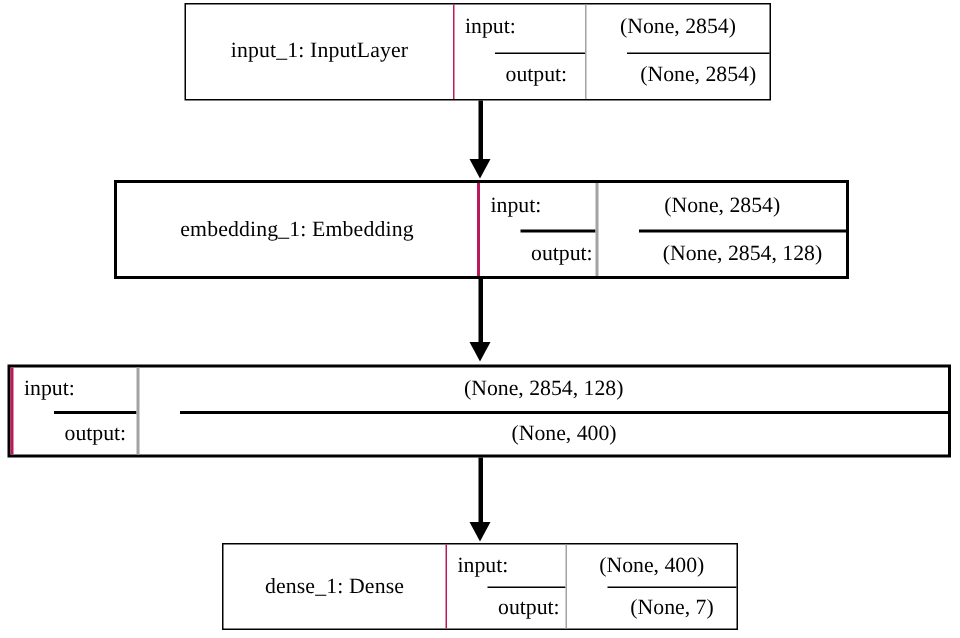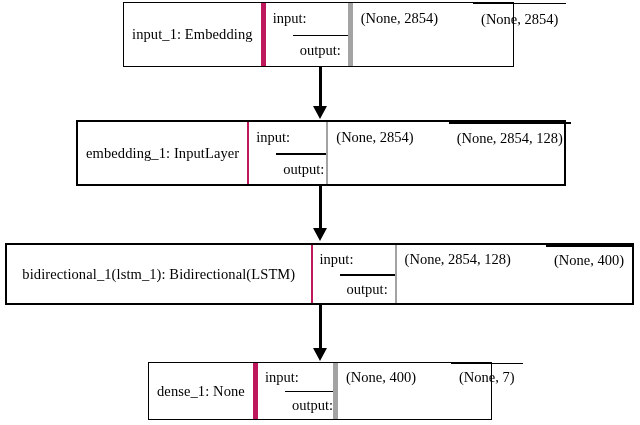--- a/index.html
+++ b/index.html
@@ -39,32 +39,32 @@
     font-size: 14.5px;
     color: #000000;
     letter-spacing: 0.1px;
   }
 
   
   .node-fields {
     display: flex;
     flex-direction: column;
     box-sizing: border-box;
-    border-left: 5px solid #be185d;
+    border-left: 1px solid #be185d;
   }
   .node.thick > .node-fields {
     border-left-width: 2px;
   }
 
   
   .node-shapes {
     display: flex;
-    flex-direction: row;
+    flex-direction: column;
     box-sizing: border-box;
-    border-left: 5px solid #a3a3a3;
+    border-left: 1px solid #a3a3a3;
     flex: 1 1 auto;
     text-align: center;
   }
   .node.thick > .node-shapes {
     border-left-width: 2px;
   }
 
   .cell {
     display: flex;
     align-items: center;
@@ -104,66 +104,65 @@
     border-right: 7px solid transparent;
     border-top: 13px solid #000000;
   }
 </style>
 </head>
 <body>
 
 <div id="canvas">
 
   <div class="node" style="left:123px; top:2px; width:391px; height:65px;">
-    <div class="node-name" style="width:178px;">input_1: Embedding</div>
+    <div class="node-name" style="width:178px;">input_1: InputLayer</div>
     <div class="node-fields" style="width:88px;">
       <div class="cell label">input:</div>
       <div class="cell label row-bottom">output:</div>
     </div>
     <div class="node-shapes">
       <div class="cell value">(None, 2854)</div>
       <div class="cell value row-bottom">(None, 2854)</div>
     </div>
   </div>
 
   <div class="arrow" style="left:319px; top:67px; height:41px;"></div>
   <div class="arrow-head" style="left:313px; top:106px;"></div>
 
   <div class="node thick" style="left:76px; top:120px; width:490px; height:66px;">
-    <div class="node-name" style="width:240px;">embedding_1: InputLayer</div>
+    <div class="node-name" style="width:240px;">embedding_1: Embedding</div>
     <div class="node-fields" style="width:79px;">
       <div class="cell label">input:</div>
       <div class="cell label row-bottom">output:</div>
     </div>
     <div class="node-shapes">
       <div class="cell value">(None, 2854)</div>
       <div class="cell value row-bottom">(None, 2854, 128)</div>
     </div>
   </div>
 
   <div class="arrow" style="left:319px; top:186px; height:43px;"></div>
   <div class="arrow-head" style="left:313px; top:228px;"></div>
 
   <div class="node thick" style="left:5px; top:243px; width:629px; height:62px;">
-    <div class="node-name" style="width:385px;">bidirectional_1(lstm_1): Bidirectional(LSTM)</div>
     <div class="node-fields" style="width:84px;">
       <div class="cell label">input:</div>
       <div class="cell label row-bottom">output:</div>
     </div>
     <div class="node-shapes">
       <div class="cell value">(None, 2854, 128)</div>
       <div class="cell value row-bottom">(None, 400)</div>
     </div>
   </div>
 
   <div class="arrow" style="left:319px; top:305px; height:44px;"></div>
   <div class="arrow-head" style="left:313px; top:348px;"></div>
 
   <div class="node" style="left:148px; top:362px; width:344px; height:58px;">
-    <div class="node-name" style="width:148px;">dense_1: None</div>
+    <div class="node-name" style="width:148px;">dense_1: Dense</div>
     <div class="node-fields" style="width:80px;">
       <div class="cell label">input:</div>
       <div class="cell label row-bottom">output:</div>
     </div>
     <div class="node-shapes">
       <div class="cell value">(None, 400)</div>
       <div class="cell value row-bottom">(None, 7)</div>
     </div>
   </div>
 

